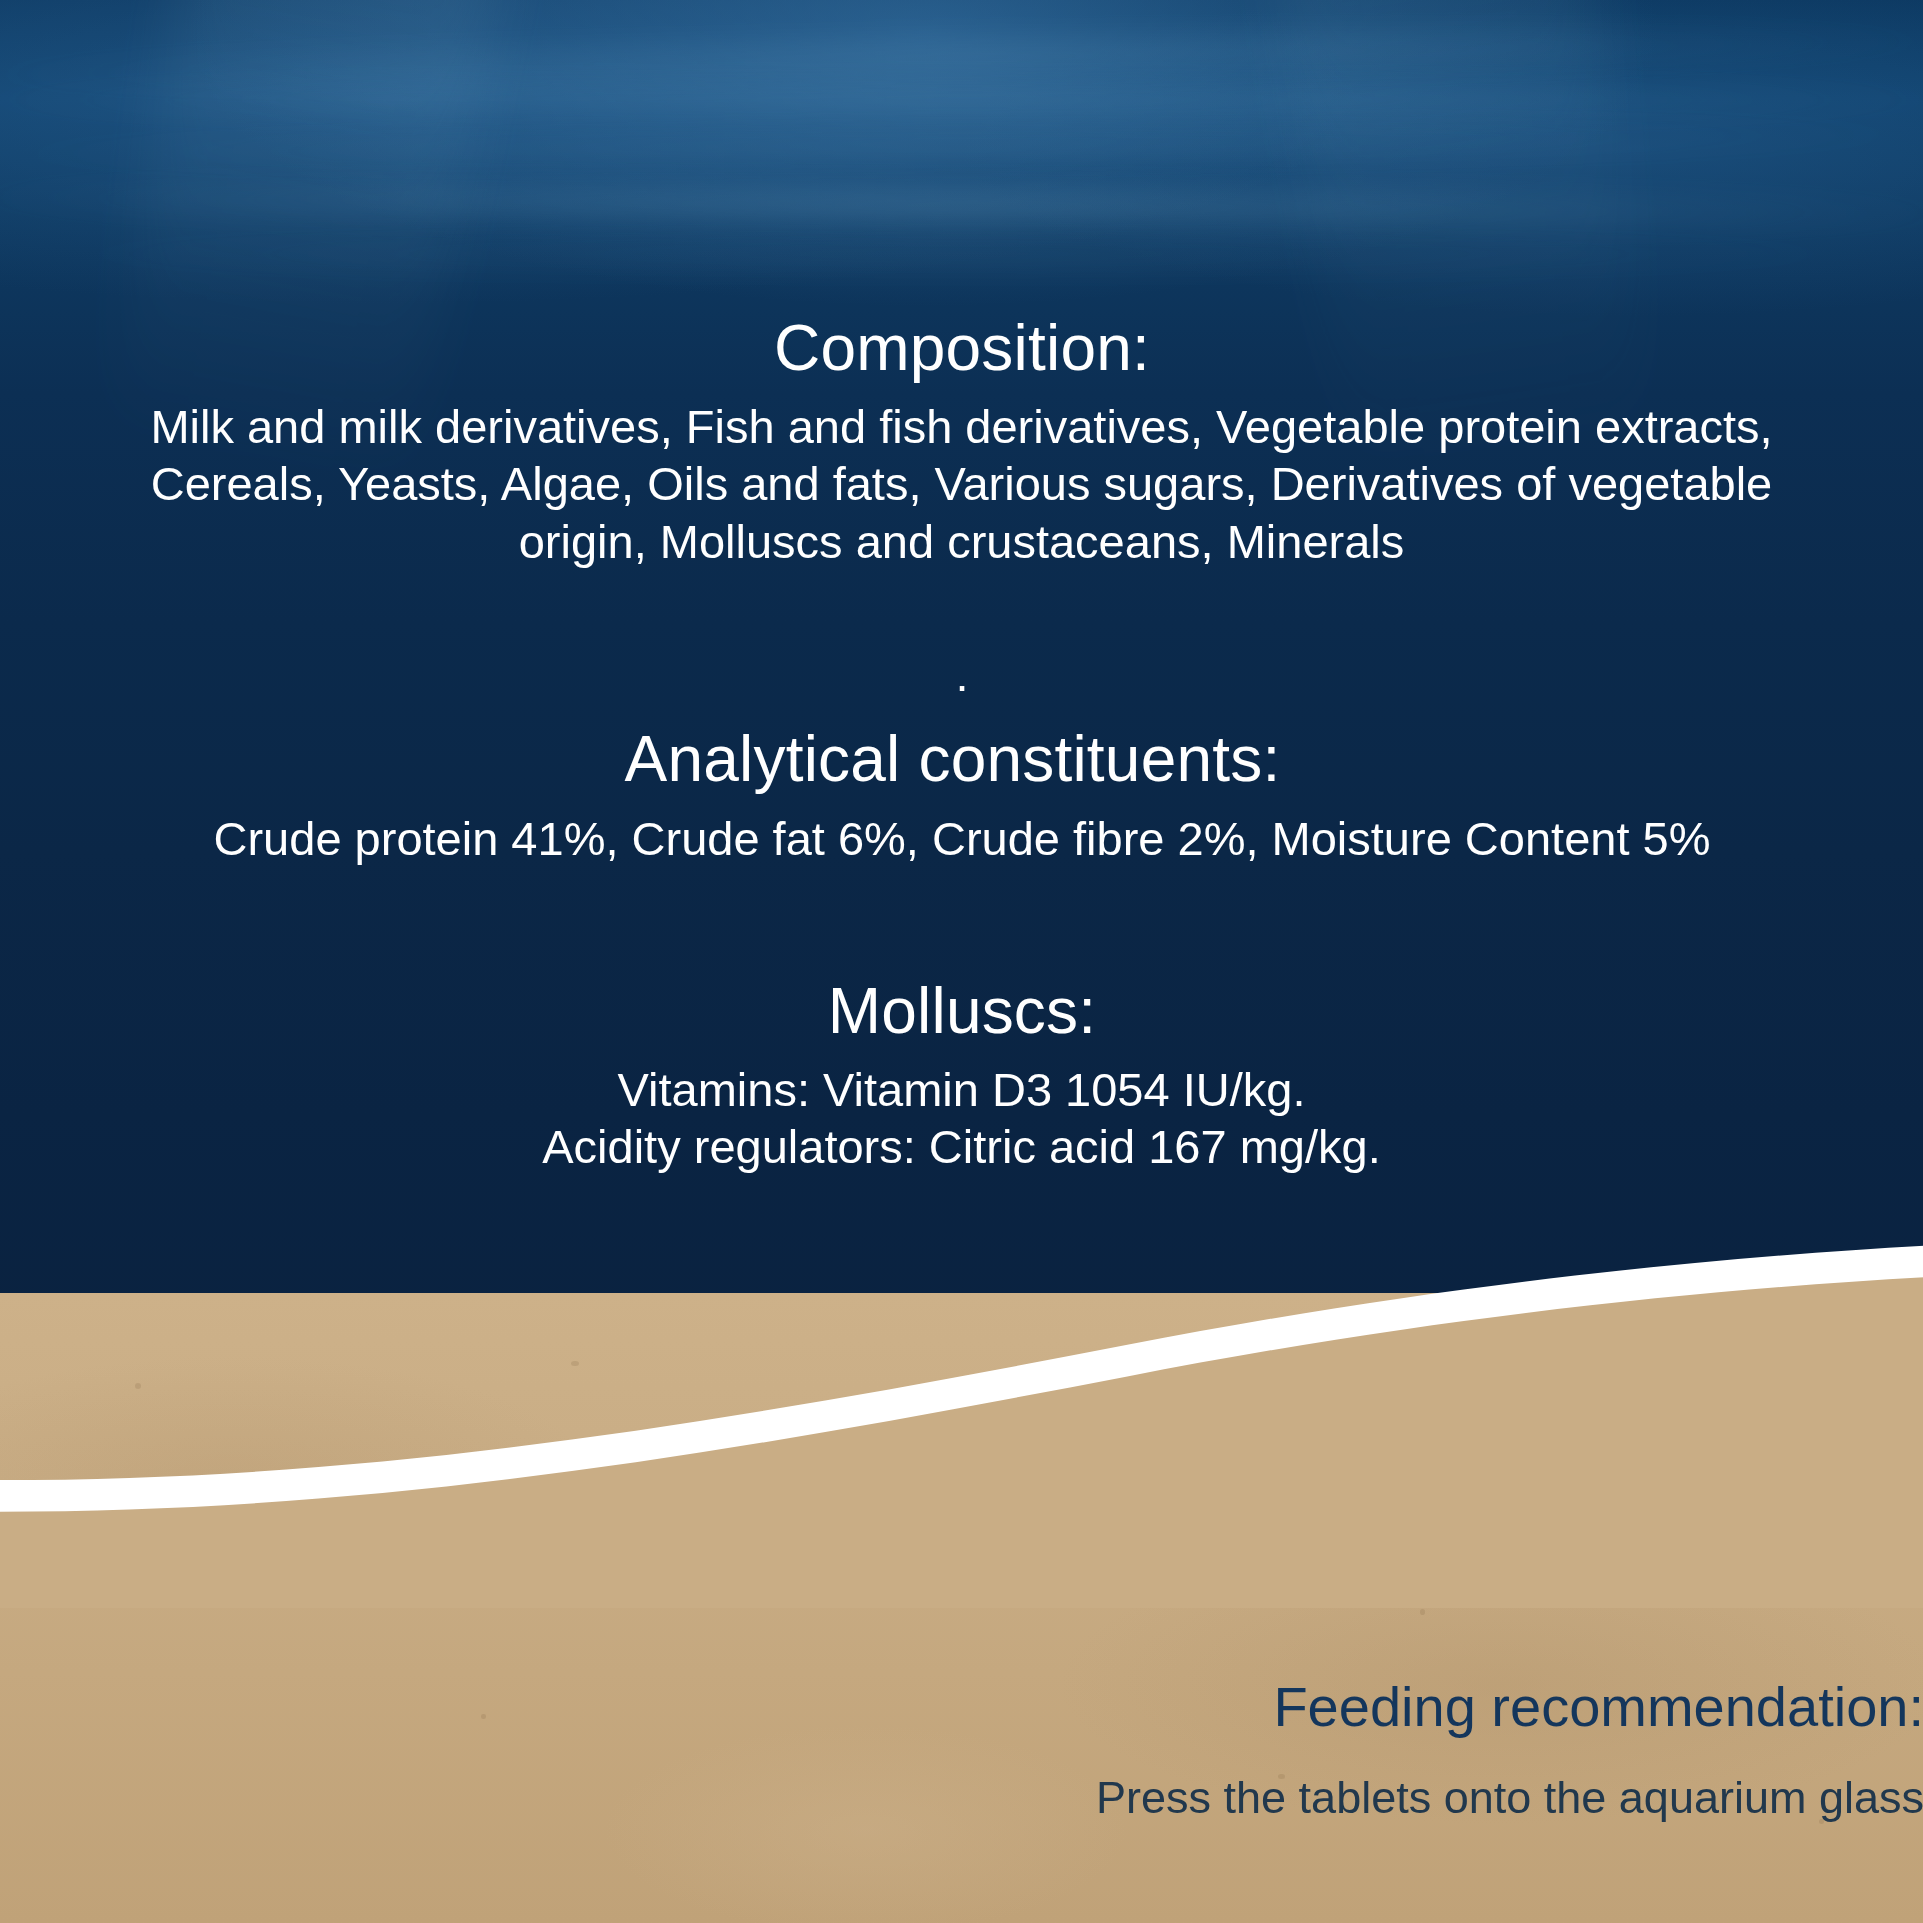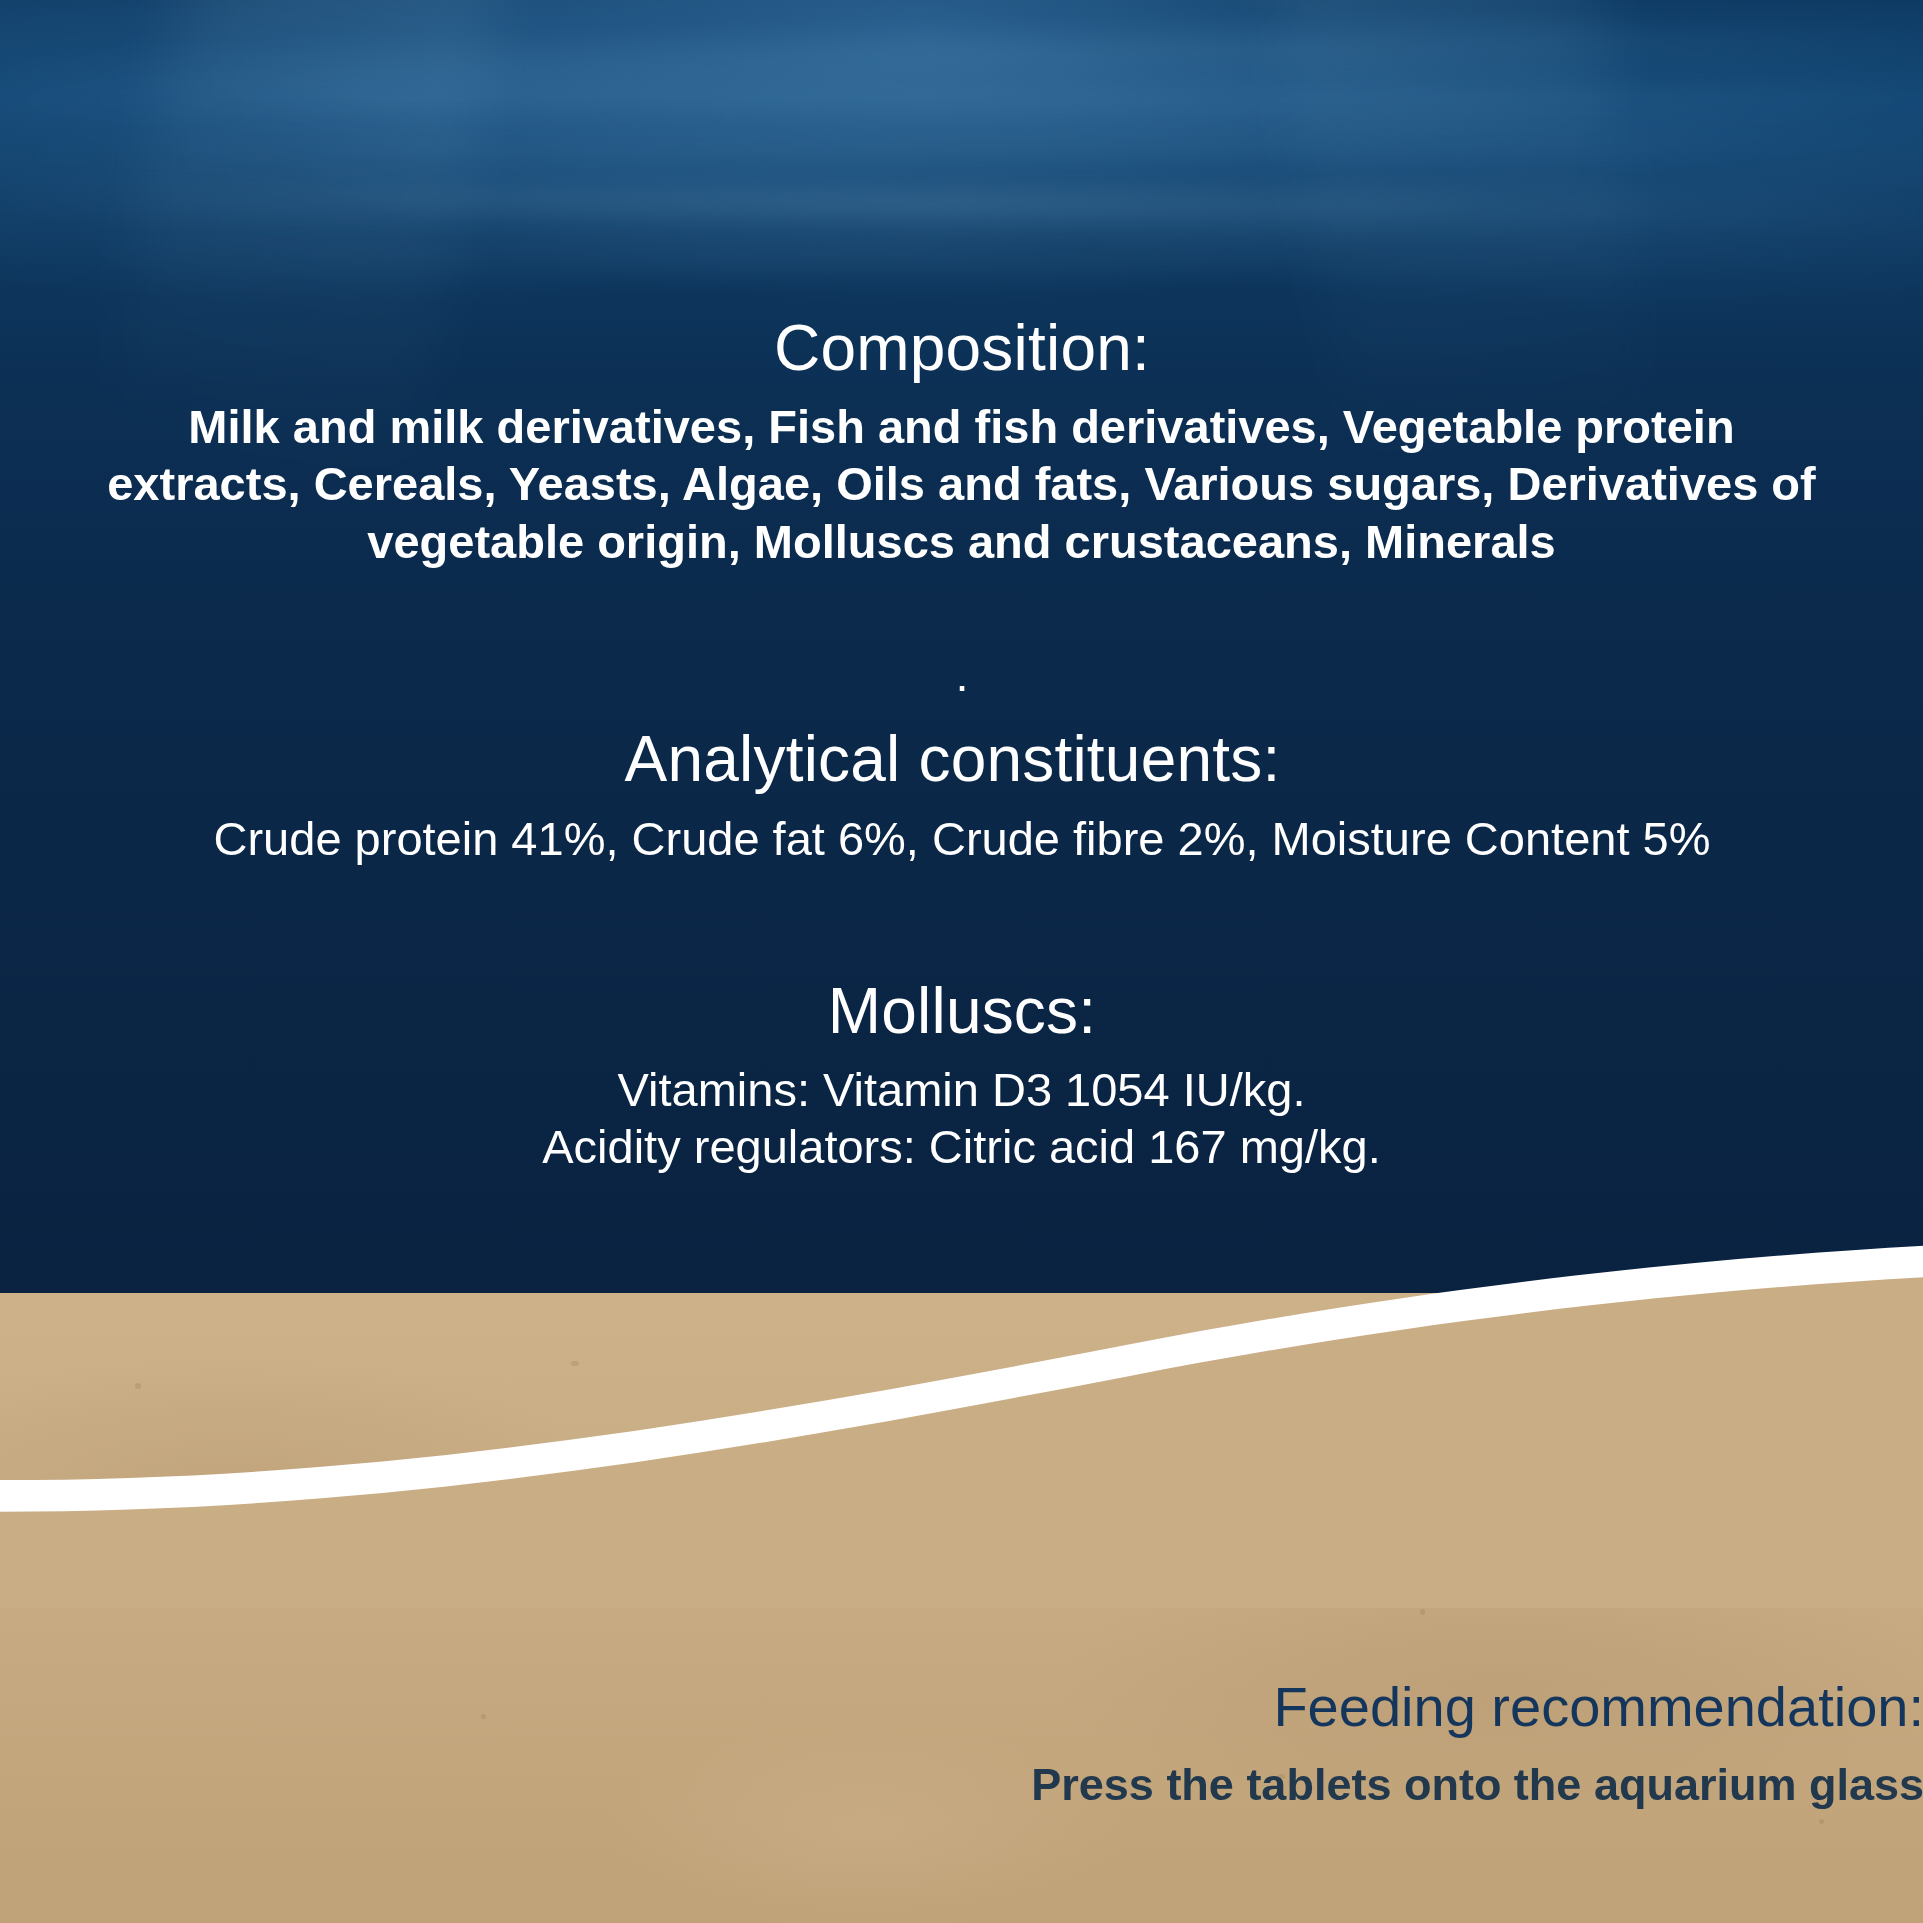--- a/index.html
+++ b/index.html
@@ -127,21 +127,21 @@
     color: #ffffff;
   }
   .body-text {
     font-size: 47px;
     line-height: 1.22;
     font-weight: 400;
     color: #ffffff;
   }
 
   #composition-heading { position: absolute; top: 314px;  width: 1924px; }
-  #composition-body    { position: absolute; top: 398px;  left: 90px; width: 1743px; font-weight: bold; }
+  #composition-body    { position: absolute; top: 398px;  left: 90px; width: 1743px; }
   #composition-dot     { position: absolute; top: 646px;  width: 1924px; font-size: 47px; color:#fff; }
 
   #analytical-heading  { position: absolute; top: 725px;  width: 1905px; }
   #analytical-body     { position: absolute; top: 810px; left: 60px; width: 1804px; }
 
   #additives-heading   { position: absolute; top: 977px; width: 1924px; }
   #additives-body      { position: absolute; top: 1061px; left: 180px; width: 1563px; }
 
   
   .feeding {
@@ -152,24 +152,24 @@
     text-align: right;
     color: #13365c;
   }
   .feeding-heading {
     font-size: 56px;
     line-height: 1.1;
     font-weight: 400;
     color: #14365c;
   }
   .feeding-body {
-    margin-top: 20px;
+    margin-top: 33px;
     font-size: 45px;
     line-height: 1.2;
-    font-weight: 700;
+    font-weight: 400;
     color: #21384d;
   }
 </style>
 </head>
 <body>
 
 <div id="page">
 
   <div class="bg-water">
     <div class="beam b1"></div>

